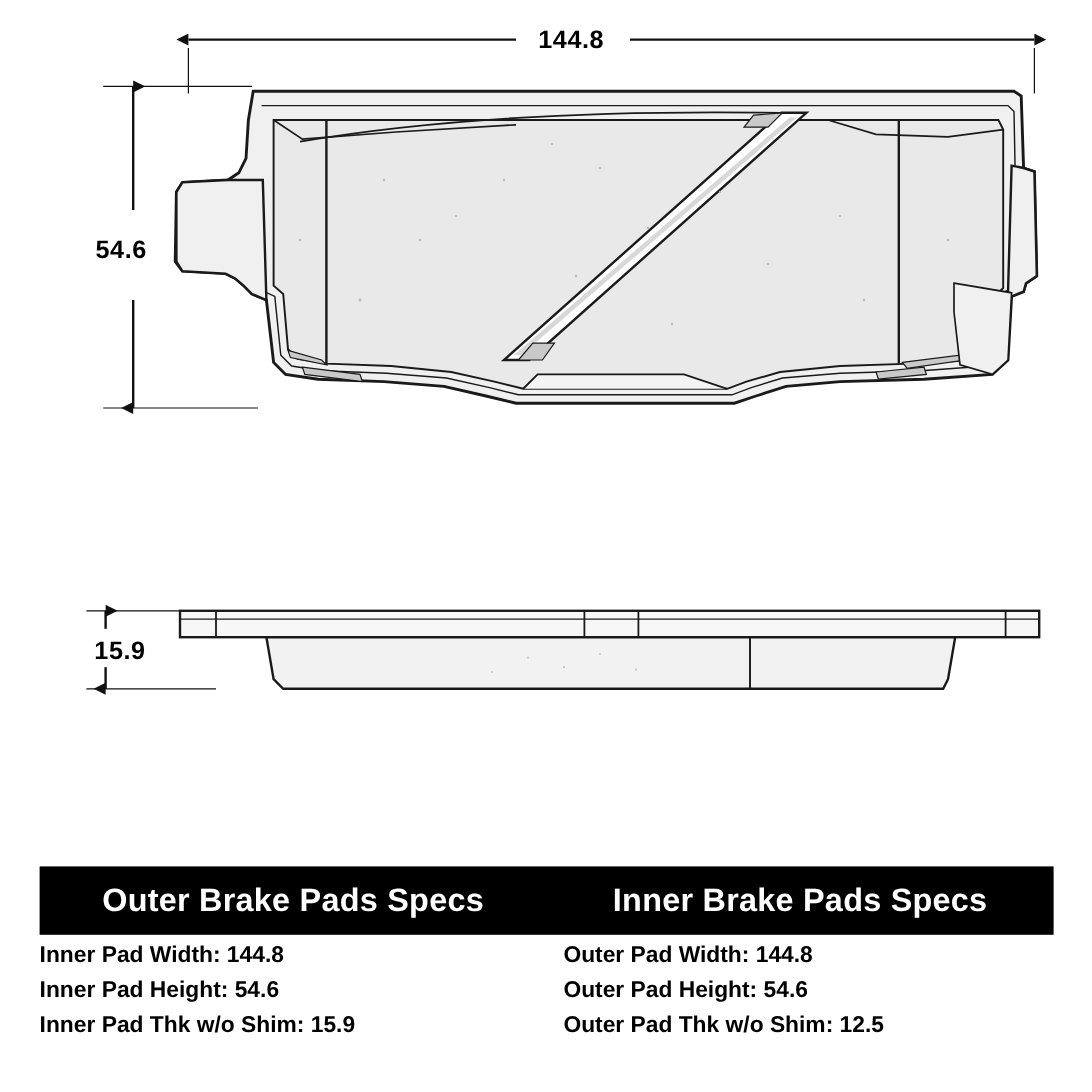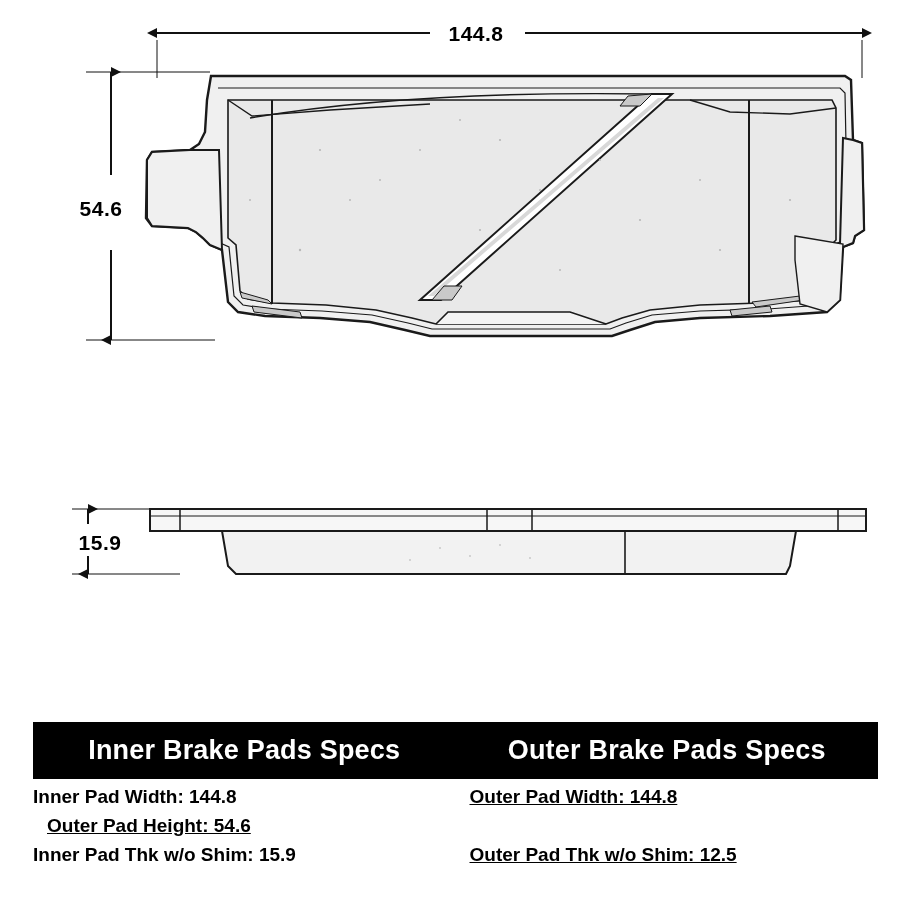--- a/index.html
+++ b/index.html
@@ -68,21 +68,21 @@
     display: flex;
     margin-top: 7px;
   }
   .spec-row .scell {
     flex: 1 1 50%;
     font-size: 19px;
     font-weight: bold;
     color: #000;
   }
   .spec-row .scell.inner { padding-right: 14px; }
-  .spec-row .scell.outer { padding-left: 14px; text-decoration: underline; }
+  .spec-row .scell.outer { padding-left: 14px; }
 </style>
 </head>
 <body>
 
 <div id="stage">
 
   <svg width="910" height="720" viewBox="0 0 910 720" style="position:absolute;left:0;top:0;">
 
     <defs>
       <marker id="arrowStart" markerWidth="12" markerHeight="10" refX="10" refY="5" orient="auto" markerUnits="userSpaceOnUse">
@@ -291,29 +291,30 @@
       </g>
     </g>
   </svg>
 
   <div class="dim-label" id="dim-width-label">144.8</div>
   <div class="dim-label" id="dim-height-label">54.6</div>
   <div class="dim-label" id="dim-thk-label">15.9</div>
 
   <div id="specs">
     <div id="specs-header">
+      <div class="hcell">Outer Brake Pads Specs</div>
       <div class="hcell">Inner Brake Pads Specs</div>
-      <div class="hcell">Outer Brake Pads Specs</div>
     </div>
 
     <div class="spec-row">
       <div class="scell inner">Inner Pad Width: 144.8</div>
       <div class="scell outer">Outer Pad Width: 144.8</div>
     </div>
     <div class="spec-row">
+      <div class="scell inner">Inner Pad Height: 54.6</div>
       <div class="scell outer">Outer Pad Height: 54.6</div>
     </div>
     <div class="spec-row">
       <div class="scell inner">Inner Pad Thk w/o Shim: 15.9</div>
       <div class="scell outer">Outer Pad Thk w/o Shim: 12.5</div>
     </div>
   </div>
 
 </div>
 

